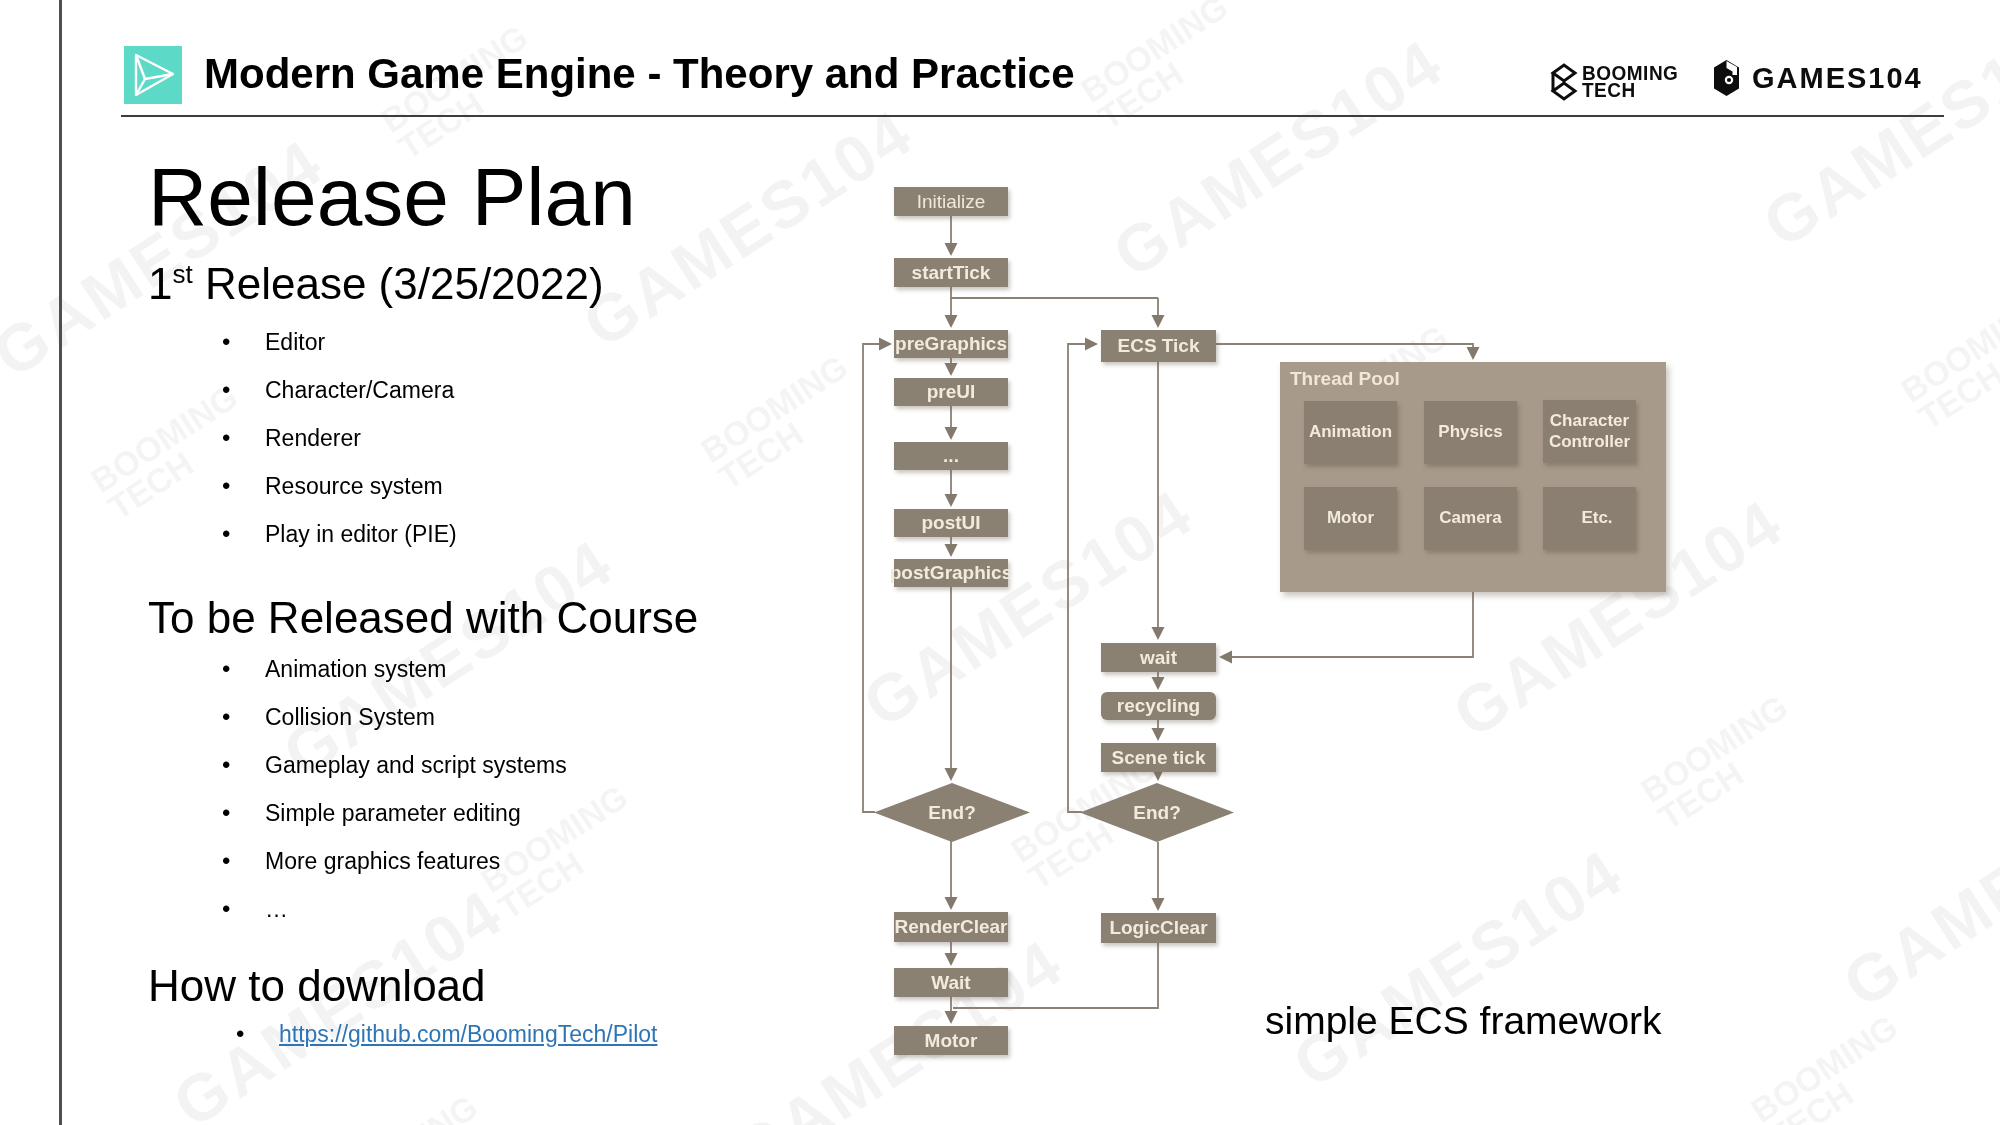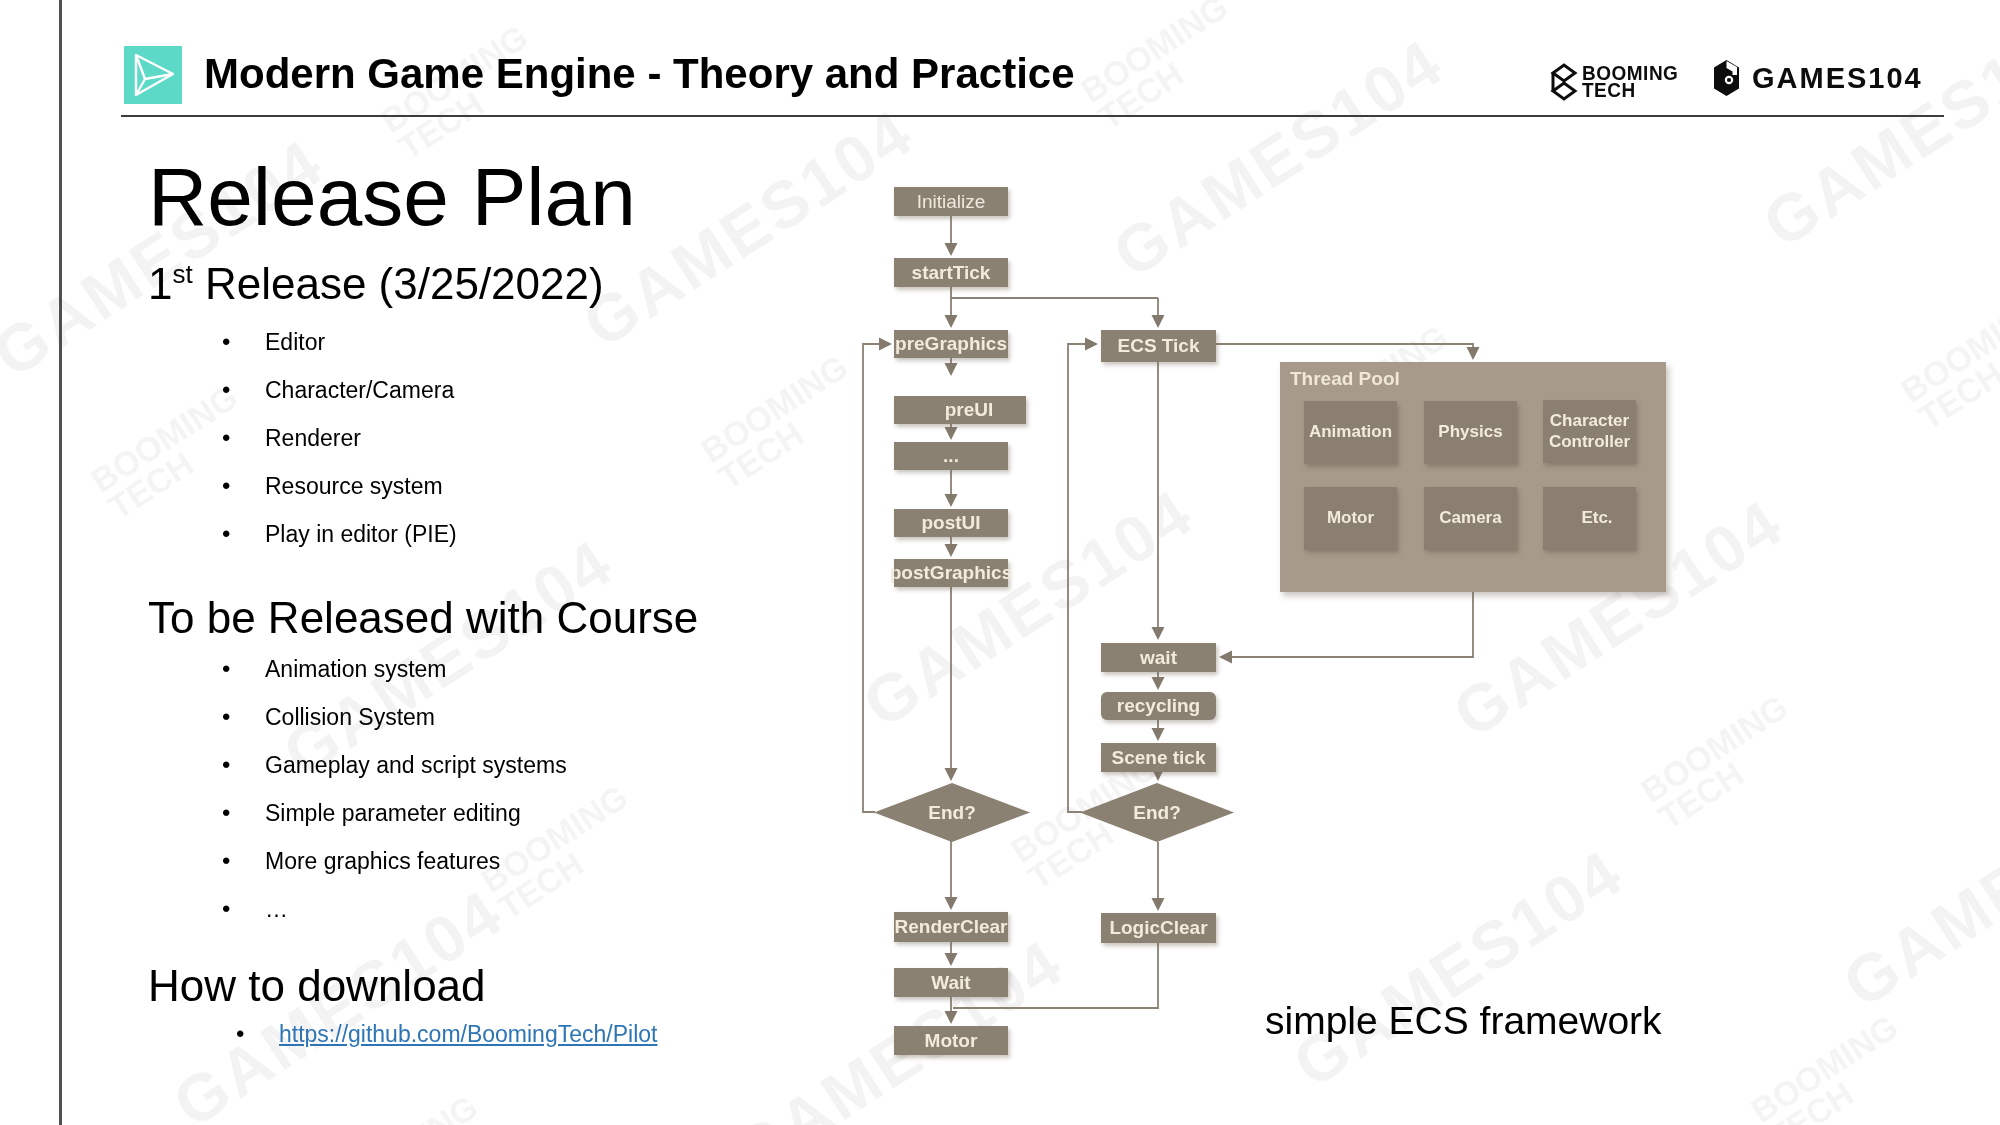--- a/index.html
+++ b/index.html
@@ -211,21 +211,21 @@
       <path d="M1158 772 V779" marker-end="url(#arw)"></path>
       <path d="M1082 812 H1068 V344 H1096" marker-end="url(#arw)"></path>
       <path d="M1158 842 V909" marker-end="url(#arw)"></path>
       <path d="M1158 943 V1008 H953"></path>
     </g>
   </svg>
 
   <div class="fnode light" style="left:894px;top:187px;width:114px;height:29px;">Initialize</div>
   <div class="fnode" style="left:894px;top:258px;width:114px;height:29px;">startTick</div>
   <div class="fnode" style="left:894px;top:330px;width:114px;height:28px;">preGraphics</div>
-  <div class="fnode" style="left:894px;top:396px;width:114px;height:28px;padding-left:18px;">preUI</div>
+  <div class="fnode" style="left:894px;top:378px;width:114px;height:28px;">preUI</div>
   <div class="fnode" style="left:894px;top:442px;width:114px;height:28px;">...</div>
   <div class="fnode" style="left:894px;top:509px;width:114px;height:28px;">postUI</div>
   <div class="fnode" style="left:894px;top:559px;width:114px;height:28px;">postGraphics</div>
   <div class="fdiamond" style="left:874px;top:783px;width:156px;height:59px;">End?</div>
   <div class="fnode" style="left:894px;top:912px;width:114px;height:30px;">RenderClear</div>
   <div class="fnode" style="left:894px;top:968px;width:114px;height:29px;">Wait</div>
   <div class="fnode" style="left:894px;top:1026px;width:114px;height:29px;">Motor</div>
 
   <div class="fnode" style="left:1101px;top:330px;width:115px;height:32px;">ECS Tick</div>
   <div class="fnode" style="left:1101px;top:643px;width:115px;height:29px;">wait</div>

